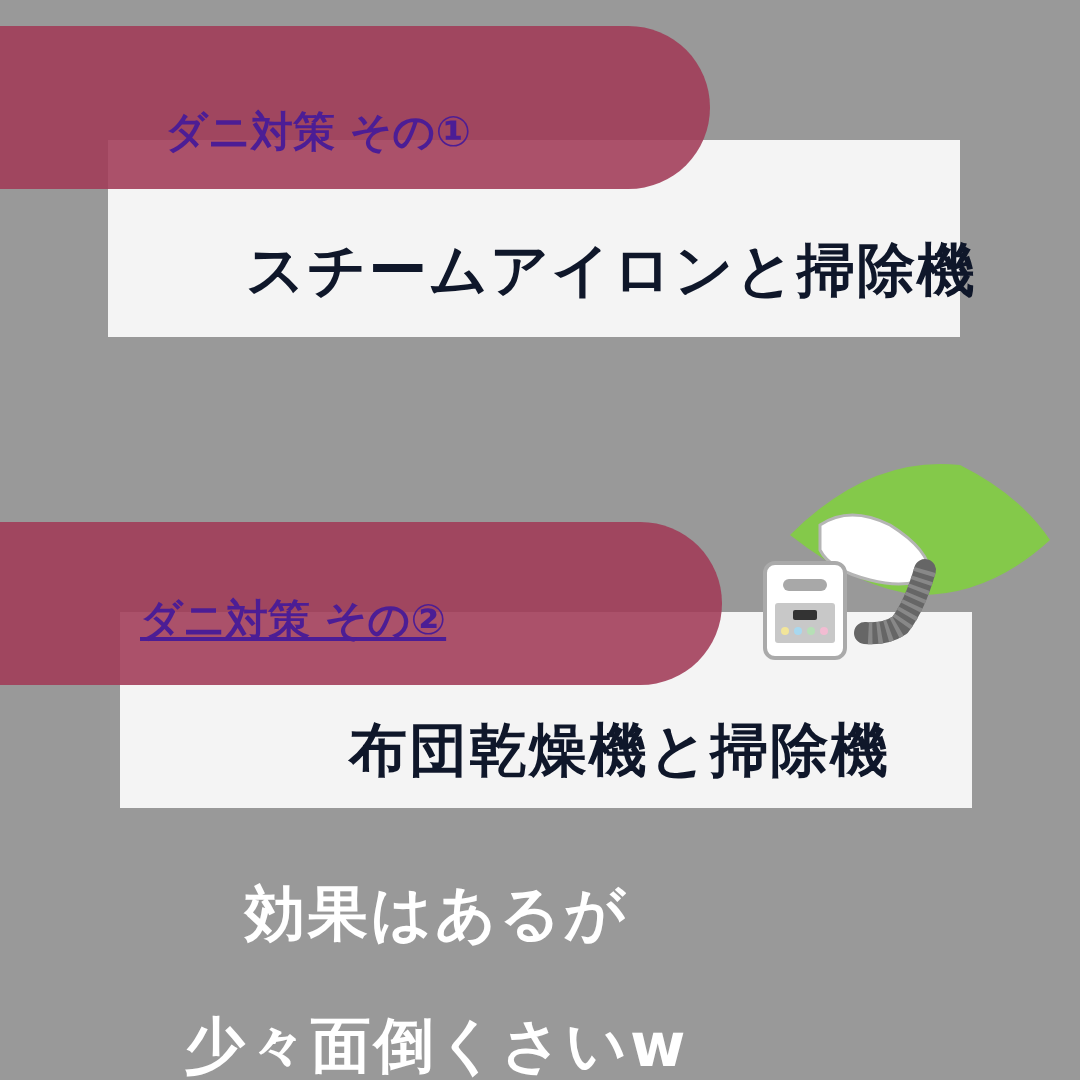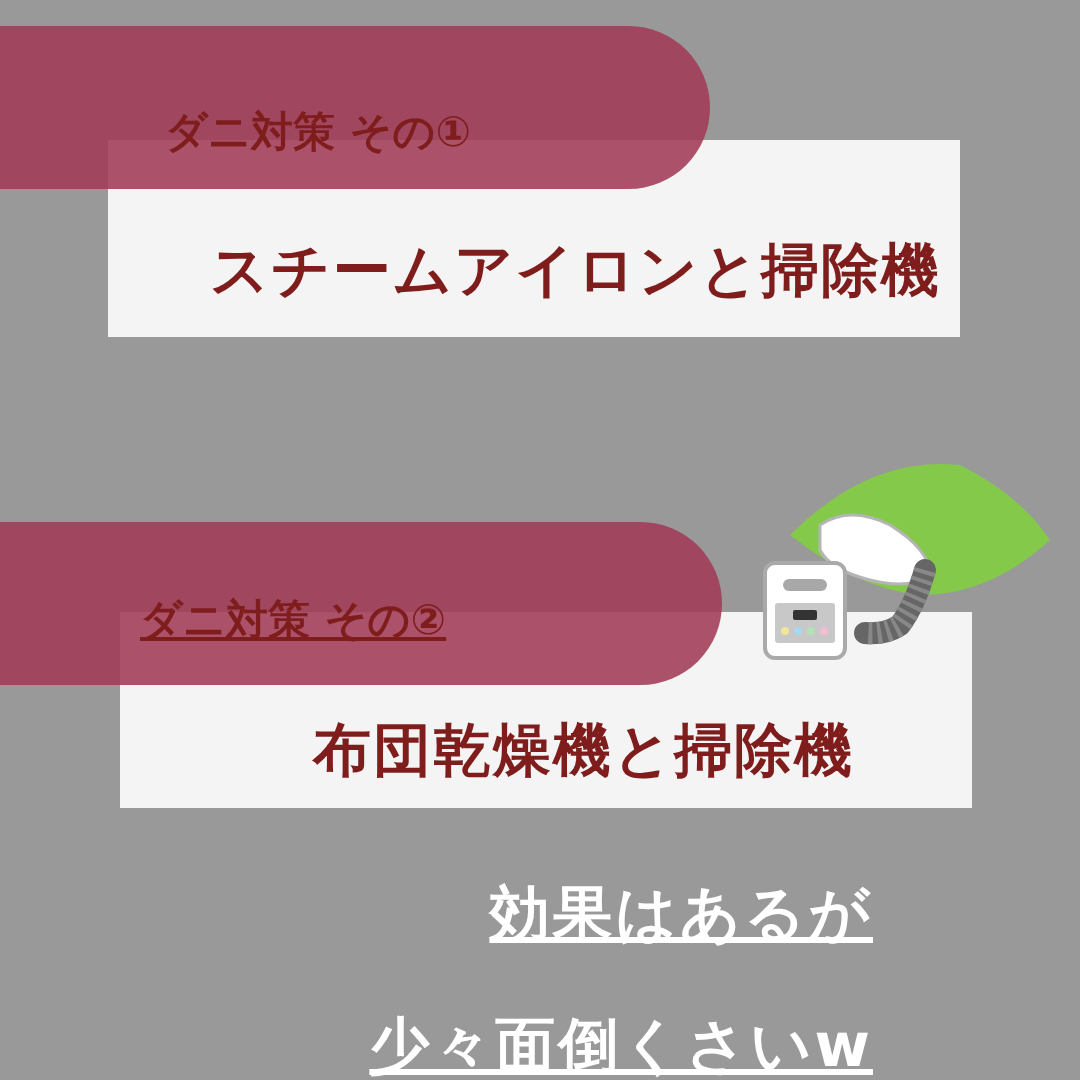--- a/index.html
+++ b/index.html
@@ -1,22 +1,22 @@
 <!DOCTYPE html>
 <html><head>
 <meta charset="utf-8">
 <style>
   html,body{margin:0;padding:0;}
   body{width:1080px;height:1080px;background:#999999;position:relative;overflow:hidden;
        font-family:"DejaVu Sans","Liberation Sans",sans-serif;}
   .box{position:absolute;background:#f4f4f4;}
-  .box-text{position:absolute;color:#7f1d1d;font-weight:bold;font-size:58px;letter-spacing:2px;white-space:nowrap;}
+  .box-text{position:absolute;color:#0f172a;font-weight:bold;font-size:58px;letter-spacing:2px;white-space:nowrap;margin-left:36px;}
   .banner{position:absolute;left:0;background:rgba(160,58,86,0.88);border-radius:0 90px 90px 0;}
-  .banner-text{position:absolute;color:#7f1d1d;font-weight:bold;font-size:42px;white-space:nowrap;}
-  .footer{position:absolute;left:0;width:873px;text-align:right;color:#ffffff;font-weight:bold;font-size:60px;letter-spacing:3px;text-decoration:underline;}
+  .banner-text{position:absolute;color:#4c1d95;font-weight:bold;font-size:42px;white-space:nowrap;}
+  .footer{position:absolute;left:0;width:873px;text-align:center;color:#ffffff;font-weight:bold;font-size:60px;letter-spacing:3px;}
   .illus{position:absolute;left:750px;top:455px;width:310px;height:210px;}
 </style>
 </head>
 <body>
 
 <div class="box" style="left:108px;top:140px;width:852px;height:197px;"></div>
 <div class="box-text" style="left:210px;top:232px;">スチームアイロンと掃除機</div>
 <div class="banner" style="top:26px;width:710px;height:163px;"></div>
 <div class="banner-text" style="left:165px;top:104px;">ダニ対策 その①</div>
 

